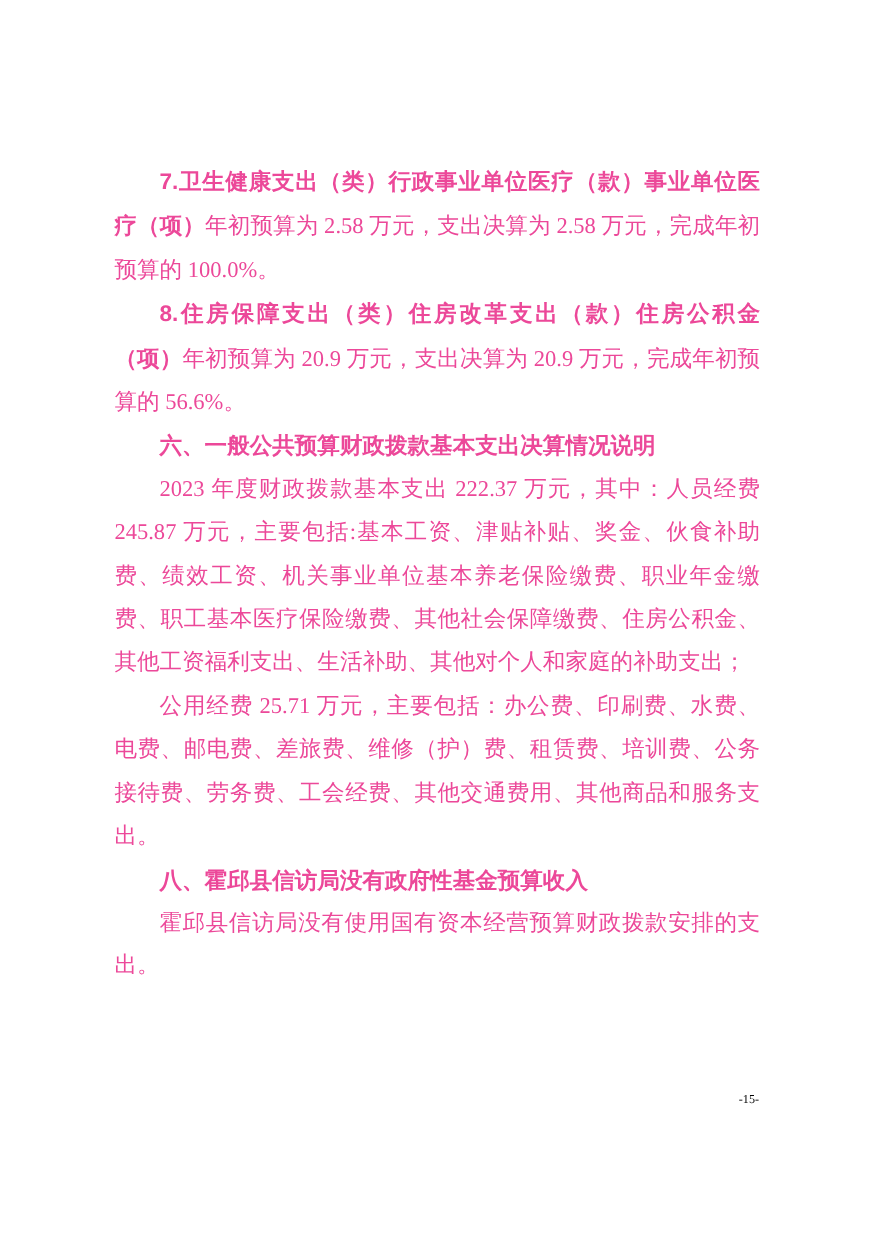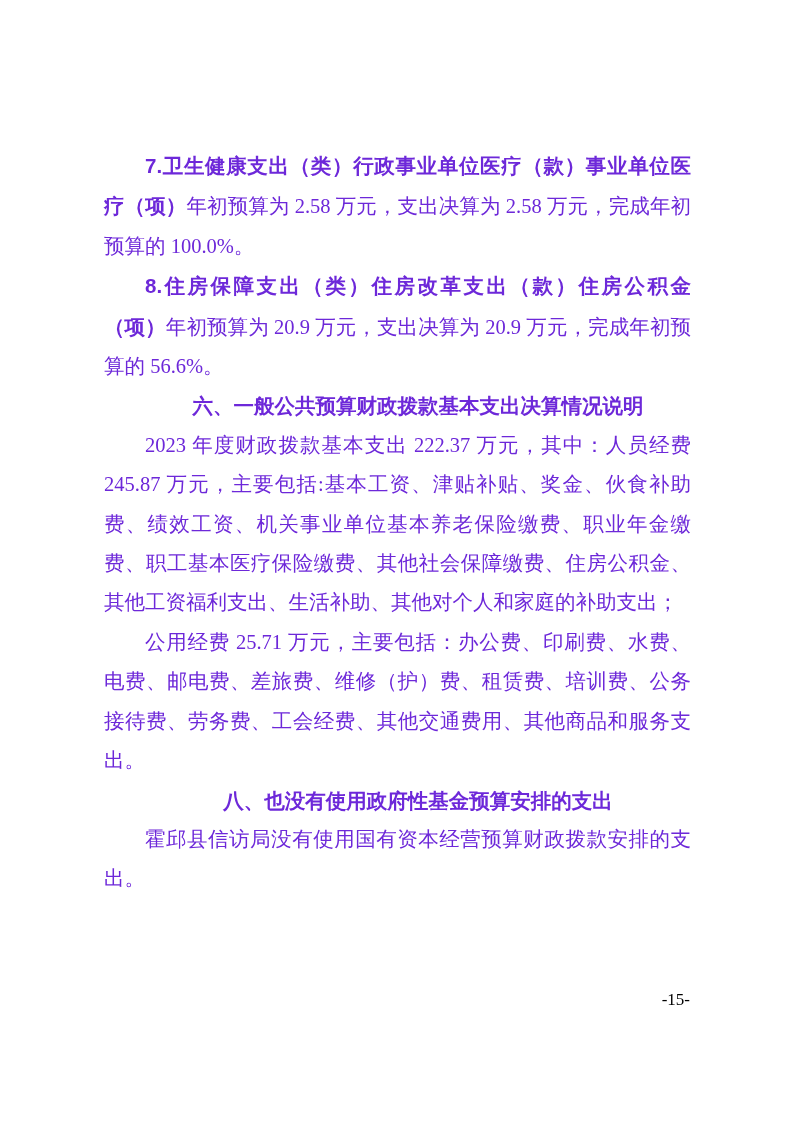--- a/index.html
+++ b/index.html
@@ -19,55 +19,55 @@
     left: 104px;
     top: 146px;
     width: 587px;
   }
   .para, .heading {
     margin: 0;
     padding: 0;
     text-indent: 2em;
     font-size: 20.5px;
     line-height: 39.4px;
-    color: #6d28d9;
+    color: #ec4899;
     text-align: justify;
   }
   .para {
     font-family: "Liberation Serif", "DejaVu Serif", serif;
   }
   .heading {
     font-family: "Liberation Sans", "DejaVu Sans", sans-serif;
     font-weight: 700;
-    text-align: center;
+    text-align: left;
   }
   .seg {
     font-family: inherit;
   }
   .seg.bold {
     font-family: "Liberation Sans", "DejaVu Sans", sans-serif;
     font-weight: 700;
   }
   .page-number {
     position: absolute;
     top: 988px;
     right: 103px;
-    font-size: 17px;
+    font-size: 11px;
     line-height: 24px;
     color: #000000;
     font-family: "Liberation Serif", "DejaVu Serif", serif;
   }
 </style>
 </head>
 <body>
 
 <div class="page">
   <div class="content" id="doc-body">
       <p class="para"><span class="seg bold">7.卫生健康支出（类）行政事业单位医疗（款）事业单位医疗（项）</span><span class="seg">年初预算为 2.58 万元，支出决算为 2.58 万元，完成年初预算的 100.0%。</span></p>
       <p class="para"><span class="seg bold">8.住房保障支出（类）住房改革支出（款）住房公积金（项）</span><span class="seg">年初预算为 20.9 万元，支出决算为 20.9 万元，完成年初预算的 56.6%。</span></p>
       <p class="heading"><span class="seg bold">六、一般公共预算财政拨款基本支出决算情况说明</span></p>
       <p class="para"><span class="seg">2023 年度财政拨款基本支出 222.37 万元，其中：人员经费 245.87 万元，主要包括:基本工资、津贴补贴、奖金、伙食补助费、绩效工资、机关事业单位基本养老保险缴费、职业年金缴费、职工基本医疗保险缴费、其他社会保障缴费、住房公积金、其他工资福利支出、生活补助、其他对个人和家庭的补助支出；</span></p>
       <p class="para"><span class="seg">公用经费 25.71 万元，主要包括：办公费、印刷费、水费、电费、邮电费、差旅费、维修（护）费、租赁费、培训费、公务接待费、劳务费、工会经费、其他交通费用、其他商品和服务支出。</span></p>
-      <p class="heading"><span class="seg bold">八、也没有使用政府性基金预算安排的支出</span></p>
+      <p class="heading"><span class="seg bold">八、霍邱县信访局没有政府性基金预算收入</span></p>
       <p class="para"><span class="seg">霍邱县信访局没有使用国有资本经营预算财政拨款安排的支出。</span></p>
     </div>
   <div class="page-number">-15-</div>
 </div>
 
 </body></html>

